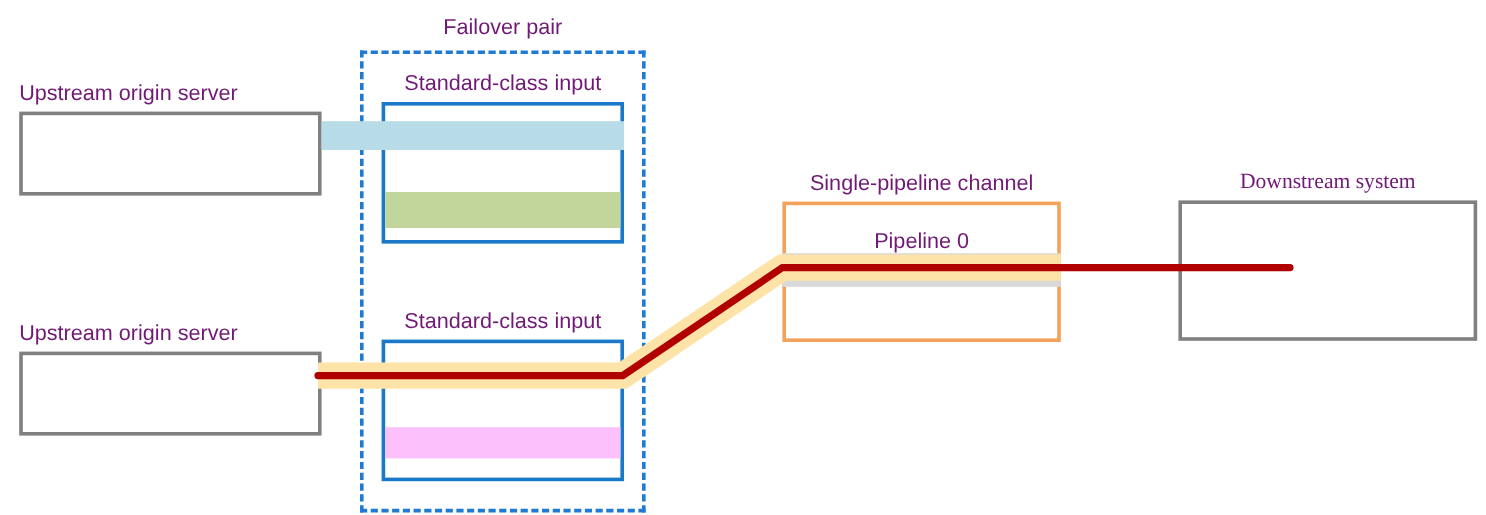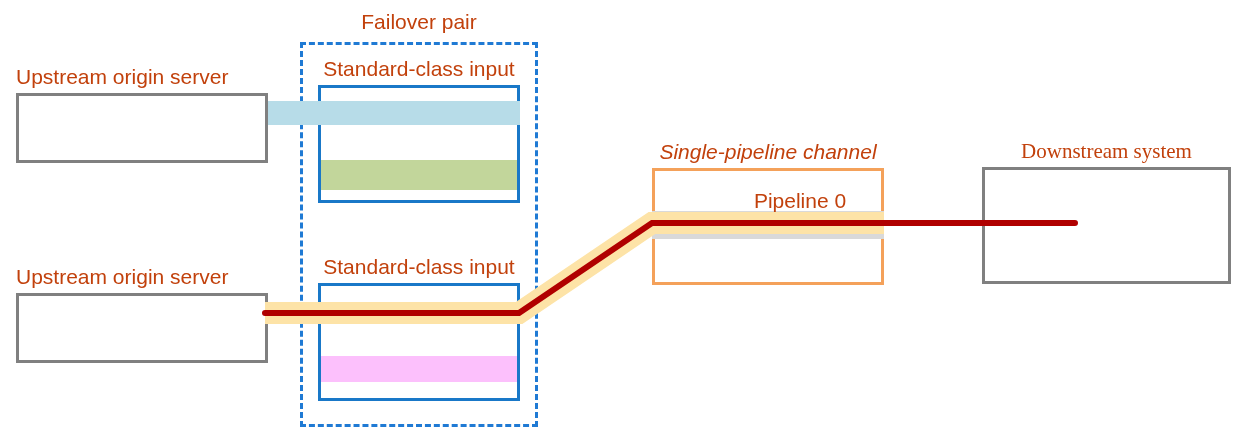--- a/index.html
+++ b/index.html
@@ -12,23 +12,23 @@
   }
   #canvas {
     position: relative;
     width: 1238px;
     height: 429px;
     background: #ffffff;
     overflow: hidden;
   }
   .label {
     position: absolute;
-    font-size: 21px;
+    font-size: 18px;
     line-height: 22px;
-    color: #c2410c;
+    color: #701a75;
     white-space: nowrap;
     font-family: "Liberation Sans", sans-serif;
   }
   .label.center {
     text-align: center;
   }
   .box {
     position: absolute;
     box-sizing: border-box;
     background: transparent;
@@ -77,26 +77,26 @@
 
   <div class="label center" style="left:318px; top:256px; width:202px;">Standard-class input</div>
   <div class="box box-blue" style="left:318px; top:283px; width:202px; height:118px;"></div>
 
   <div class="band" style="left:268px; top:101px; width:252px; height:24px; background:#b7dce8;"></div>
 
   <div class="band" style="left:321px; top:160px; width:196px; height:30px; background:#c2d69b;"></div>
 
   <div class="band" style="left:321px; top:356px; width:196px; height:26px; background:#fcc0fc;"></div>
 
-  <div class="label center" style="left:642px; top:141px; width:252px;font-style:italic;">Single-pipeline channel</div>
+  <div class="label center" style="left:642px; top:141px; width:252px;">Single-pipeline channel</div>
   <div class="box box-orange" style="left:652px; top:168px; width:232px; height:117px;"></div>
 
   <div class="band" style="left:652px; top:211px; width:232px; height:28px; background:#d9d9d9;"></div>
 
-  <div class="label center" style="left:652px; top:190px; width:232px;padding-left:32px;">Pipeline 0</div>
+  <div class="label center" style="left:652px; top:190px; width:232px;">Pipeline 0</div>
 
   <div class="label center" style="left:982px; top:140px; width:249px;font-family:Liberation Serif, serif;">Downstream system</div>
   <div class="box box-gray" style="left:982px; top:167px; width:249px; height:117px;"></div>
 
   <svg class="overlay" viewBox="0 0 1238 429">
     <polyline points="265,313 519,313 652,223 884,223" fill="none" stroke="#fde3a7" stroke-width="22" stroke-linejoin="miter" stroke-linecap="butt"></polyline>
     <polyline points="265,313 519,313 652,223 1075,223" fill="none" stroke="#b00000" stroke-width="6" stroke-linejoin="miter" stroke-linecap="round"></polyline>
   </svg>
 
 </div>

